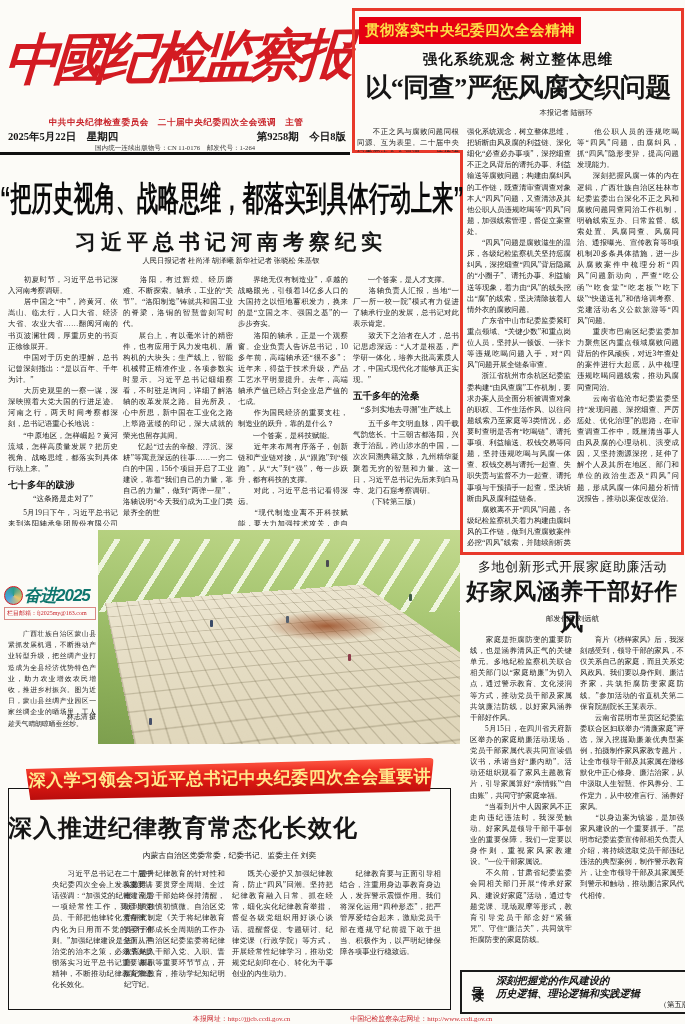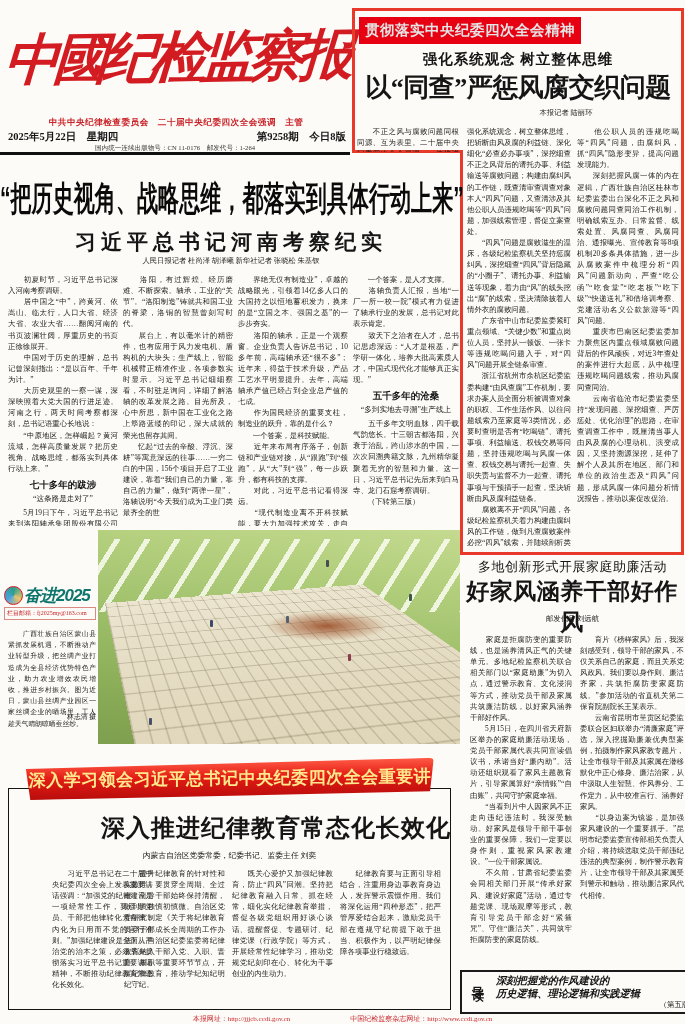--- a/index.html
+++ b/index.html
@@ -12,32 +12,32 @@
   .line-red{position:absolute;background:#e8392b;}
   
   .mast-title{left:4px;top:24px;width:348px;height:92px;font-weight:900;font-style:italic;
       color:#d31b22;font-size:55px;letter-spacing:-6px;transform:skewX(-4deg) rotate(-1deg);
       transform-origin:left center;white-space:nowrap;font-family:"Liberation Serif",serif;}
   .mast-org{left:0;top:117px;width:352px;text-align:center;font-size:8.6px;font-weight:bold;letter-spacing:.5px;}
   .mast-date{left:8px;top:130px;width:338px;font-size:10.5px;font-weight:bold;display:flex;justify-content:space-between;}
   .mast-pub{left:0;top:144px;width:350px;text-align:center;font-size:6.6px;color:#333;}
   .mast-rule{left:0;top:152px;width:350px;height:3px;border-top:2px solid #101010;border-bottom:1px solid #101010;box-sizing:border-box;}
   
-  .box-banner{left:359px;top:17px;width:222px;height:27px;background:#e60012;color:#e5e5e5;
+  .box-banner{left:359px;top:17px;width:222px;height:27px;background:#e60012;color:#fde047;
       font-family:"Liberation Sans",sans-serif;font-weight:900;font-size:14.5px;line-height:27px;text-align:center;letter-spacing:.5px;}
   .box-kicker{left:352px;top:50px;width:332px;text-align:center;font-weight:900;font-size:14.5px;letter-spacing:1px;}
   .box-headline{left:352px;top:70px;width:332px;text-align:center;font-weight:900;font-size:26px;letter-spacing:-.5px;}
   .box-byline{left:352px;top:108px;width:332px;text-align:center;font-size:7.3px;color:#222;margin-left:48px;}
   
   .lead-headline{left:0;top:176px;width:744px;transform:scaleX(.62);transform-origin:0 50%;
       font-family:"Liberation Sans",sans-serif;font-weight:900;font-size:34px;white-space:nowrap;
       text-align:center;letter-spacing:0;color:#0a0a0a;}
   .lead-sub{left:0;top:228px;width:462px;text-align:center;font-weight:900;font-size:21px;letter-spacing:5px;}
   .lead-byline{left:0;top:256px;width:462px;text-align:center;font-size:7.3px;color:#222;}
-  .inhead{text-align:center;font-weight:900;font-size:9.5px;white-space:nowrap;margin:5px 0 2px;}
+  .inhead{font-weight:900;font-size:9.5px;white-space:nowrap;margin:5px 0 2px;}
   .inquote{text-align:center;font-size:7.6px;margin-bottom:3px;white-space:nowrap;}
   
   .photo{left:98px;top:530px;width:362px;height:214px;overflow:hidden;
       background:linear-gradient(8deg,#7d9f4e 0%,#90b25c 30%,#a2c26e 55%,#b3cf7d 78%,#c4da90 100%);}
   .strips{position:absolute;left:-10%;top:4%;width:120%;height:34%;transform:skewX(-32deg);
       background:repeating-linear-gradient(90deg,rgba(255,255,248,.8) 0 6px,rgba(255,255,255,0) 6px 30px);}
   .paddy{position:absolute;left:2%;top:34%;width:78%;height:95%;transform:perspective(320px) rotateX(54deg) rotate(-7deg);transform-origin:top left;
       background:repeating-linear-gradient(0deg,rgba(110,100,70,.3) 0 1px,rgba(0,0,0,0) 1px 15px),
                  repeating-linear-gradient(90deg,rgba(110,100,70,.3) 0 1px,rgba(0,0,0,0) 1px 11px),
                  linear-gradient(#ece5d0,#ddd3b6);}
@@ -58,21 +58,21 @@
   .fam-kicker{left:460px;top:558px;width:225px;text-align:center;font-weight:400;font-size:13px;letter-spacing:.5px;}
   .fam-headline{left:458px;top:576px;width:228px;text-align:center;font-weight:900;font-size:23px;letter-spacing:.5px;}
   .fam-byline{left:460px;top:614px;width:225px;text-align:center;font-size:7.3px;}
   
   .edu-box{left:8px;top:788px;width:443px;height:222px;border:1.5px solid #141414;box-sizing:border-box;background:#fcfbf7;}
   .edu-banner{left:26px;top:760px;width:408px;height:38px;background:linear-gradient(180deg,#ff5a45,#e31b14 45%,#b90d0c);
       border-radius:4px;transform:rotate(-.6deg);box-shadow:0 2px 3px rgba(0,0,0,.25);
       clip-path:polygon(0 18%,100% 0,99% 88%,1% 100%);}
   .edu-banner span{display:block;text-align:center;line-height:38px;color:#ffe98c;font-weight:900;
       font-size:17px;font-family:"Liberation Sans",sans-serif;letter-spacing:.5px;}
-  .edu-headline{left:8px;top:812px;width:443px;text-align:right;font-weight:900;font-size:24px;letter-spacing:1px;}
+  .edu-headline{left:8px;top:812px;width:443px;text-align:left;font-weight:900;font-size:24px;letter-spacing:1px;}
   .edu-author{left:8px;top:850px;width:443px;text-align:center;font-size:7.8px;}
   
   .daodu{left:460px;top:970px;width:245px;height:44px;border:2px solid #1b1b1b;box-sizing:border-box;background:#fcfbf7;}
   .daodu-label{position:absolute;left:7px;top:4px;height:34px;writing-mode:vertical-rl;font-weight:900;
       font-size:12.5px;letter-spacing:3px;}
   .daodu-body{position:absolute;left:34px;top:3px;width:184px;font-weight:900;font-size:10.3px;line-height:1.25;font-style:italic;}
   .daodu-page{position:absolute;right:6px;bottom:2px;font-size:7.5px;font-weight:normal;font-style:normal;}
   
   .footer{left:0;top:1014px;width:685px;display:flex;justify-content:center;gap:60px;
       font-size:7px;color:#c9252b;}

